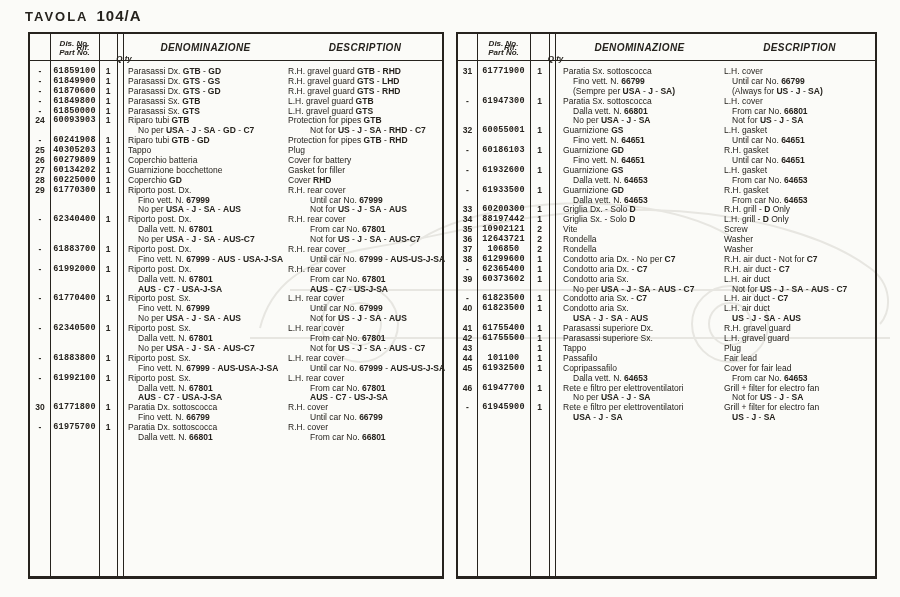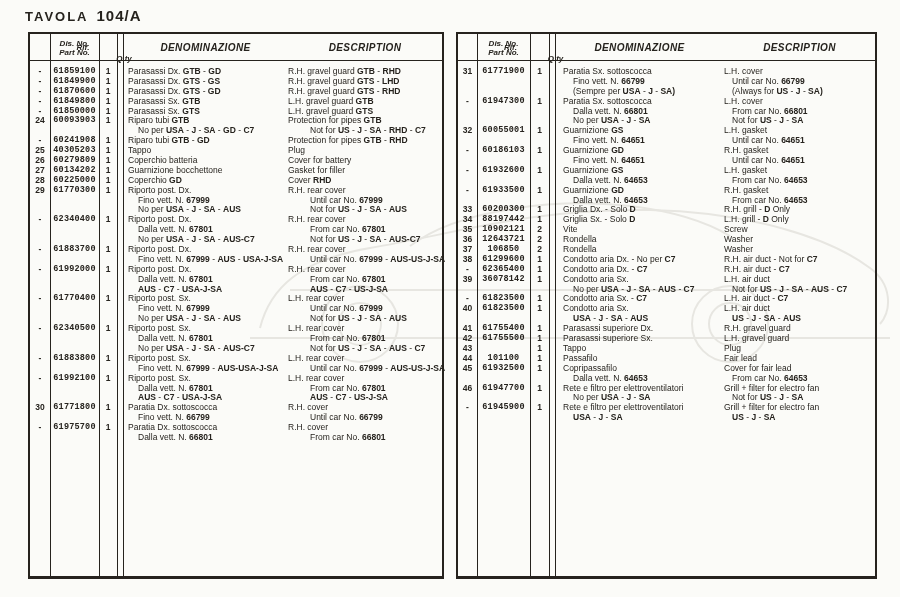--- a/index.html
+++ b/index.html
@@ -526,21 +526,21 @@
           <span class="c-rif">-</span>
           <span class="c-part">62365400</span>
           <span class="c-qty">1</span>
           <span class="c-den">Condotto aria Dx. - <b>C7</b></span>
           <span class="c-desc">R.H. air duct - <b>C7</b></span>
         </div>
       </div>
       <div>
         <div class="line">
           <span class="c-rif">39</span>
-          <span class="c-part">36078142</span>
+          <span class="c-part">60373602</span>
           <span class="c-qty">1</span>
           <span class="c-den">Condotto aria Sx.</span>
           <span class="c-desc">L.H. air duct</span>
         </div>
         <div class="line">
           <span class="c-den cont">No per <b>USA</b> - <b>J</b> - <b>SA</b> - <b>AUS</b> - <b>C7</b></span>
           <span class="c-desc cont">Not for <b>US</b> - <b>J</b> - <b>SA</b> - <b>AUS</b> - <b>C7</b></span>
         </div>
       </div>
       <div>

